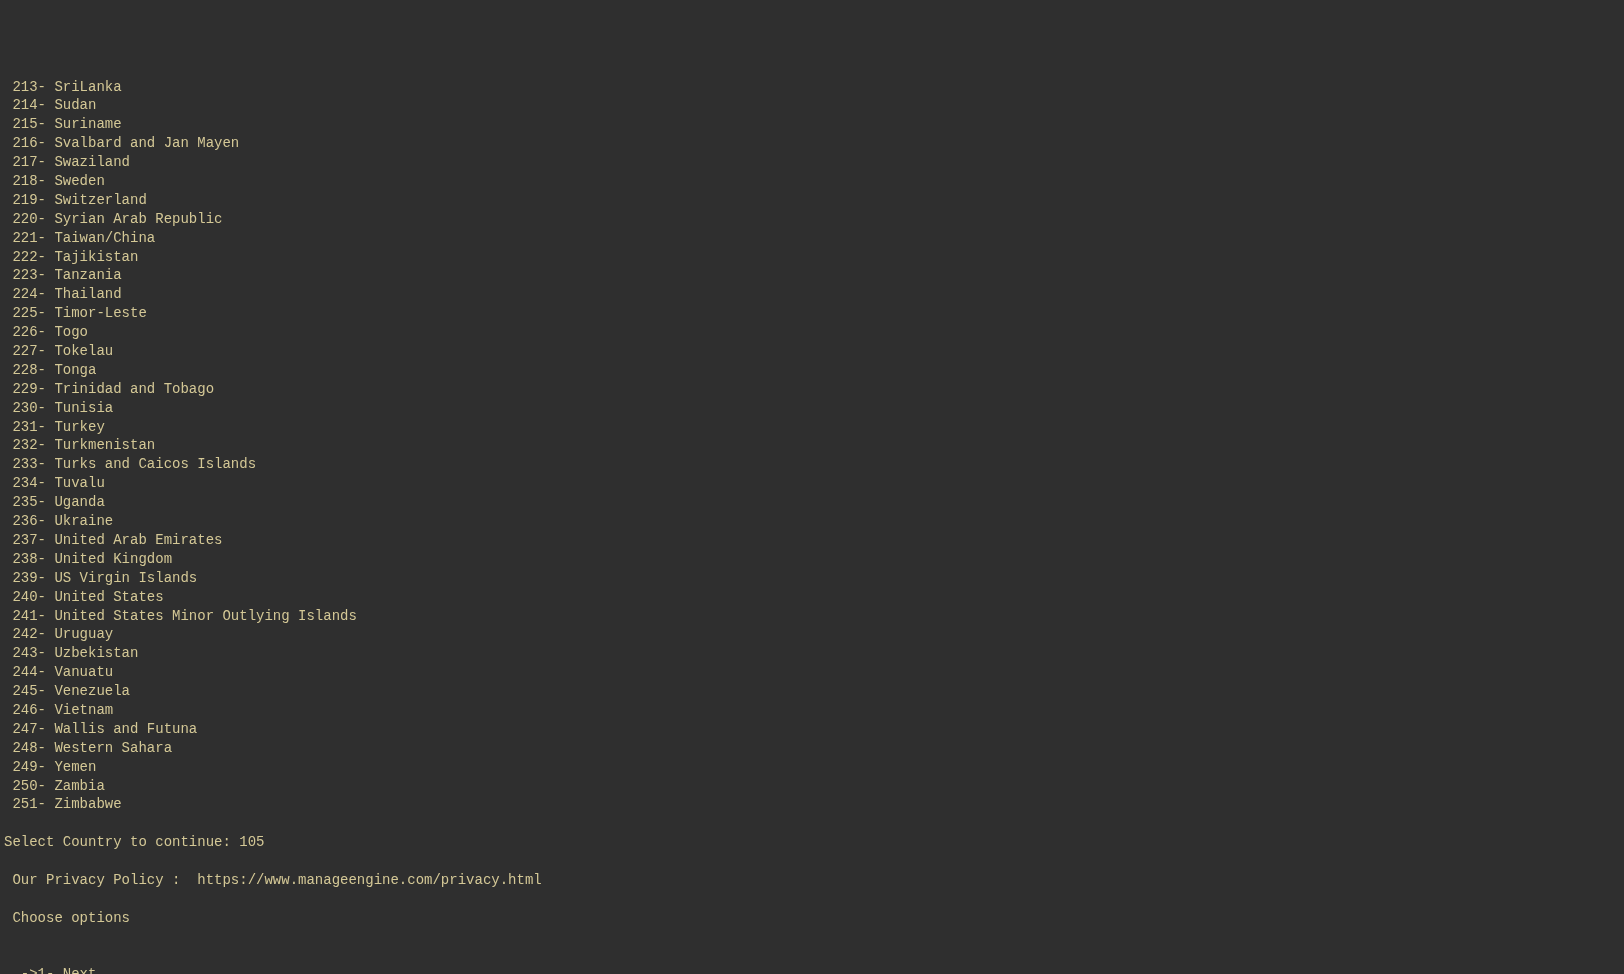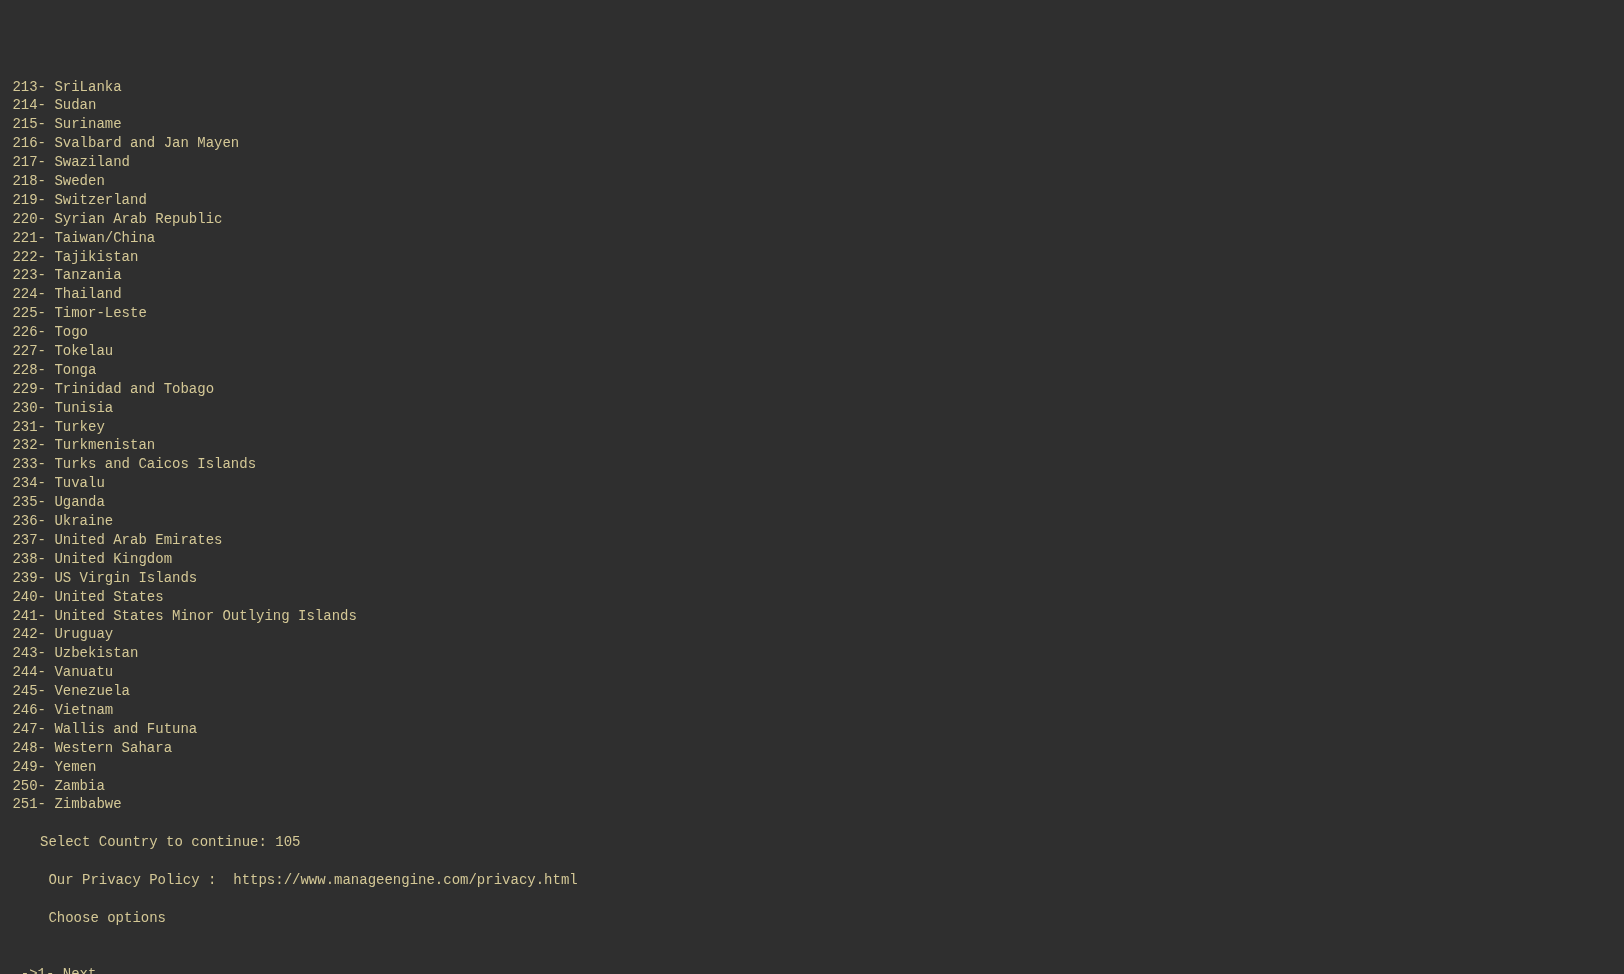--- a/index.html
+++ b/index.html
@@ -13,21 +13,20 @@
       font-family: 'Courier New', Courier, monospace;
       font-size: 14px;
       line-height: 1.35;
       padding: 2px 4px;
       white-space: pre;
       min-height: 974px;
       width: 1624px;
     }
     .terminal-line {
       display: block;
-      margin-left: 36px;
     }
     .country-list-line {
       display: block;
     }
     .option-line {
       display: block;
     }
     .blank-line {
       display: block;
       height: 1.35em;

